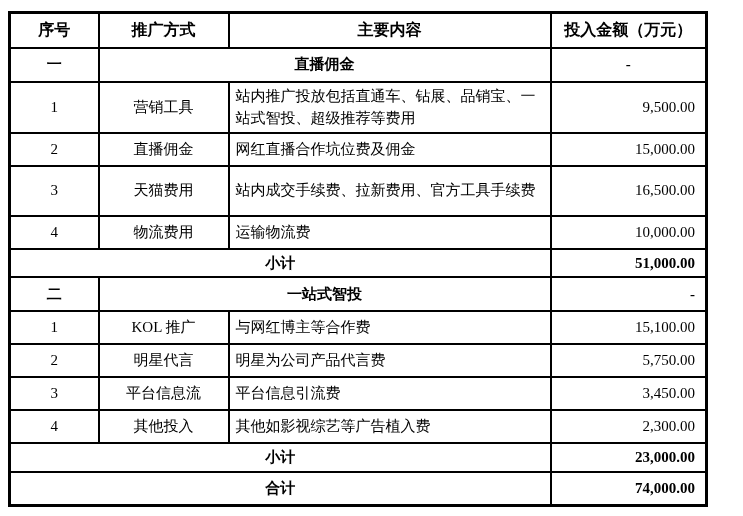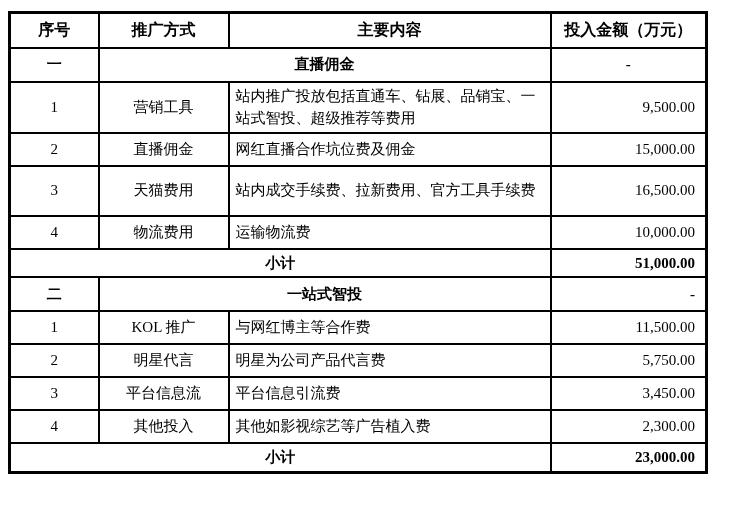--- a/index.html
+++ b/index.html
@@ -95,21 +95,21 @@
   <tr class="rh-sec">
     <td class="center bold">二</td>
     <td class="center bold" colspan="2">一站式智投</td>
     <td class="right bold">-</td>
   </tr>
 
   <tr class="rh-1l">
     <td class="center">1</td>
     <td class="center">KOL 推广</td>
     <td class="left">与网红博主等合作费</td>
-    <td class="right">11,500.00</td>
+    <td class="right">15,100.00</td>
   </tr>
   <tr class="rh-1l">
     <td class="center">2</td>
     <td class="center">明星代言</td>
     <td class="left">明星为公司产品代言费</td>
     <td class="right">5,750.00</td>
   </tr>
   <tr class="rh-1l">
     <td class="center">3</td>
     <td class="center">平台信息流</td>
@@ -121,14 +121,18 @@
     <td class="center">其他投入</td>
     <td class="left">其他如影视综艺等广告植入费</td>
     <td class="right">2,300.00</td>
   </tr>
 
   <tr class="rh-sub">
     <td class="center bold" colspan="3">小计</td>
     <td class="right bold">23,000.00</td>
   </tr>
 
+  <tr class="rh-total">
+    <td class="center bold" colspan="3">合计</td>
+    <td class="right bold">74,000.00</td>
+  </tr>
 </tbody>
   </table>
 
 </body></html>

